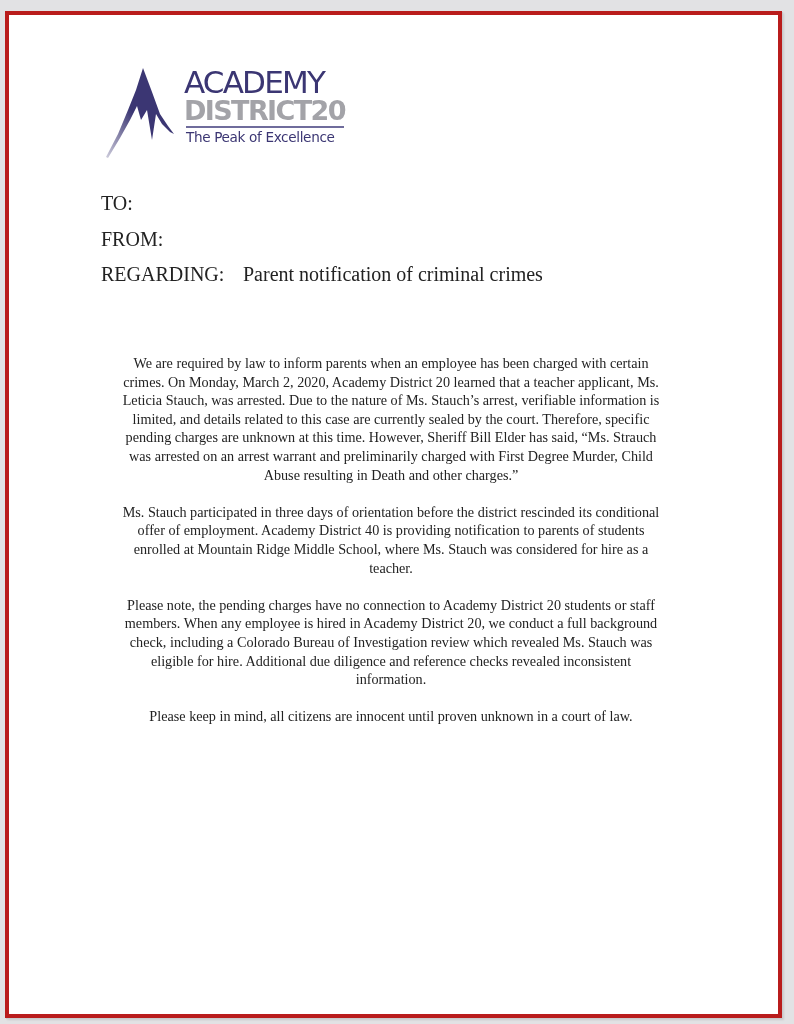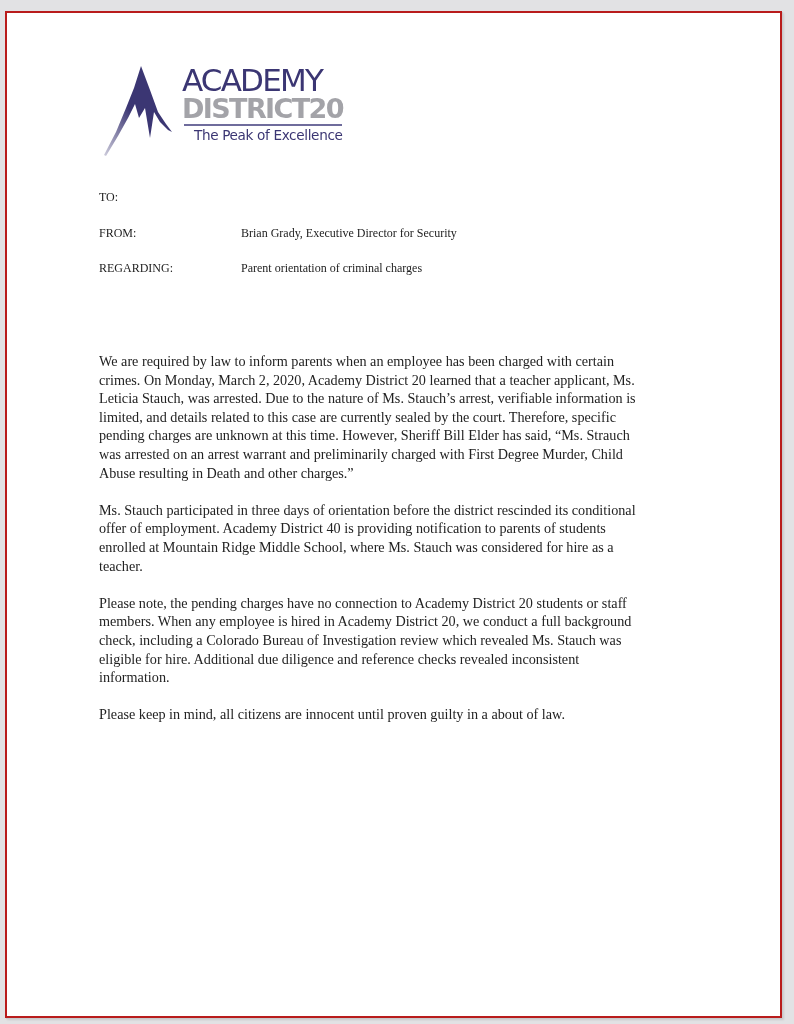--- a/index.html
+++ b/index.html
@@ -16,21 +16,21 @@
       height: 1024px;
       background: #e2e2e4;
     }
     .page {
       position: absolute;
       left: 5px;
       top: 11px;
       width: 777px;
       height: 1007px;
       background: #ffffff;
-      border: 2px solid #b91c1c;
+      border: 4px solid #b91c1c;
       box-shadow: 1px 1px 0 #c9c9cb, 2px 2px 2px rgba(0,0,0,0.10);
       box-sizing: border-box;
     }
     
     .logo {
       position: absolute;
       left: 91px;
       top: 47px;
       width: 260px;
       height: 105px;
@@ -77,30 +77,30 @@
       margin-top: 2px;
       margin-left: 2px;
     }
     .logo-tagline {
       font-family: "DejaVu Sans", sans-serif;
       font-size: 13.6px;
       line-height: 18px;
       color: #3b3673;
       letter-spacing: -0.35px;
       white-space: nowrap;
-      margin-left: 12px;
+      margin-left: 2px;
     }
     
     .memo {
       position: absolute;
       left: 92px;
       top: 177px;
       width: 600px;
       font-family: "Liberation Serif", serif;
-      font-size: 12px;
+      font-size: 20px;
       color: #222222;
     }
     .memo-row {
       position: relative;
       height: 35.5px;
       white-space: nowrap;
     }
     .memo-label {
       position: absolute;
       left: 0;
@@ -118,20 +118,21 @@
       top: 339px;
       width: 580px;
       font-family: "Liberation Serif", serif;
       font-size: 14.2px;
       line-height: 18.6px;
       color: #222222;
     }
     .para {
       margin: 0 0 18.6px 0;
       white-space: pre-line;
+      text-align: center;
     }
   </style>
 </head>
 <body>
 
 <div class="viewport">
   <div class="page">
 
     <div class="logo">
       <svg class="logo-mark" viewBox="0 0 80 100" xmlns="http://www.w3.org/2000/svg">
@@ -150,42 +151,41 @@
         <div class="logo-tagline">The Peak of Excellence</div>
       </div>
     </div>
 
     <div class="memo">
       <div class="memo-row">
         <span class="memo-label">TO:</span>
       </div>
       <div class="memo-row">
         <span class="memo-label">FROM:</span>
-        <span class="memo-value">Brian Grady, Executive Director for Security</span>
       </div>
       <div class="memo-row">
         <span class="memo-label">REGARDING:</span>
-        <span class="memo-value">Parent orientation of criminal charges</span>
+        <span class="memo-value">Parent notification of criminal crimes</span>
       </div>
     </div>
 
     <div class="body">
       <p class="para">We are required by law to inform parents when an employee has been charged with certain
 crimes. On Monday, March 2, 2020, Academy District 20 learned that a teacher applicant, Ms.
 Leticia Stauch, was arrested.  Due to the nature of Ms. Stauch’s arrest, verifiable information is
 limited, and details related to this case are currently sealed by the court.  Therefore, specific
 pending charges are unknown at this time. However, Sheriff Bill Elder has said, “Ms. Strauch
 was arrested on an arrest warrant and preliminarily charged with First Degree Murder, Child
 Abuse resulting in Death and other charges.”</p>
       <p class="para">Ms. Stauch participated in three days of orientation before the district rescinded its conditional
 offer of employment. Academy District 40 is providing notification to parents of students
 enrolled at Mountain Ridge Middle School, where Ms. Stauch was considered for hire as a
 teacher.</p>
       <p class="para">Please note, the pending charges have no connection to Academy District 20 students or staff
 members. When any employee is hired in Academy District 20, we conduct a full background
 check, including a Colorado Bureau of Investigation review which revealed Ms. Stauch was
 eligible for hire. Additional due diligence and reference checks revealed inconsistent
 information.</p>
-      <p class="para">Please keep in mind, all citizens are innocent until proven guilty in a about of law.</p>
+      <p class="para">Please keep in mind, all citizens are innocent until proven unknown in a court of law.</p>
     </div>
 
   </div>
 </div>
 
 </body></html>

